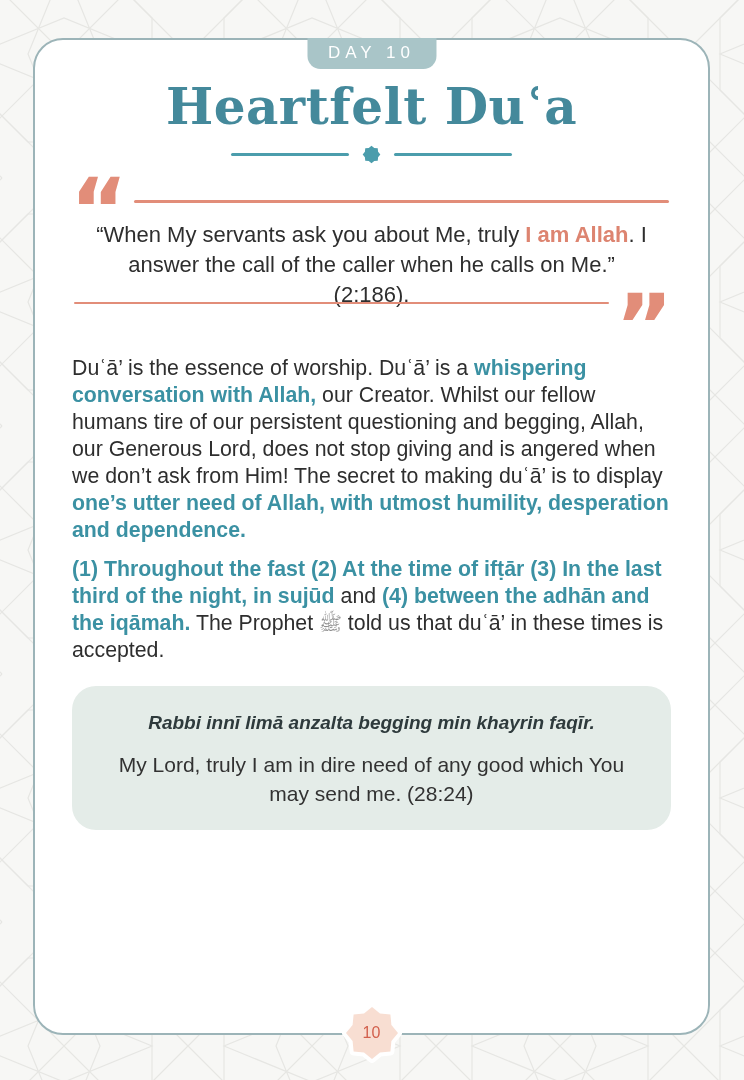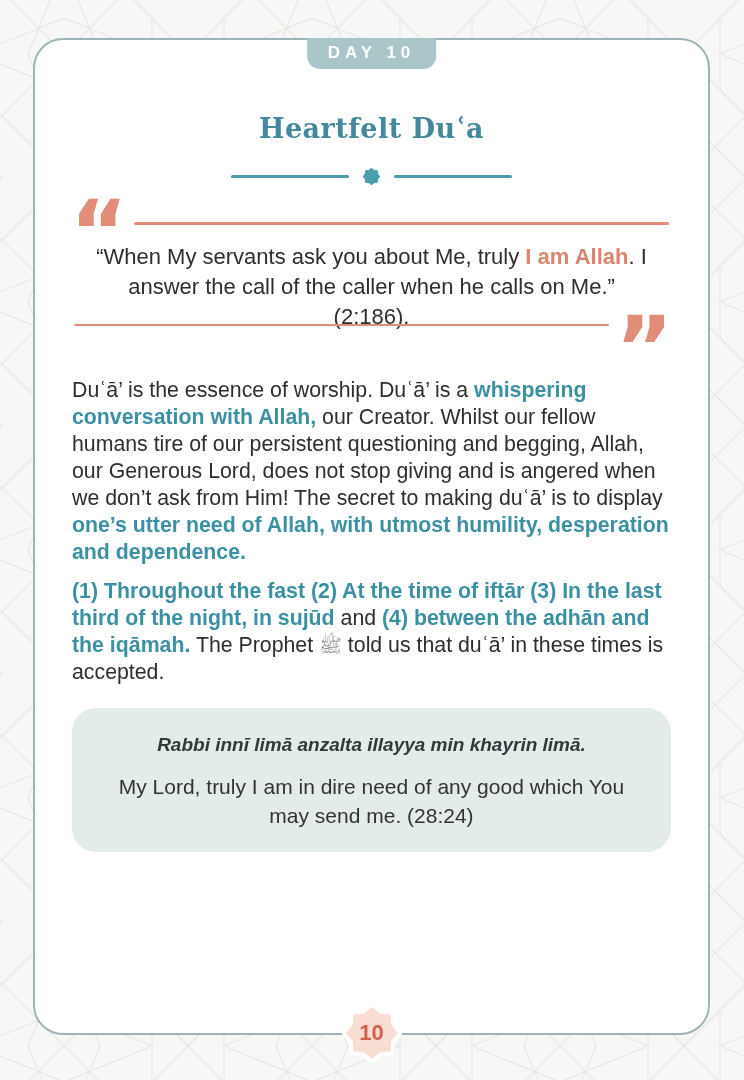--- a/index.html
+++ b/index.html
@@ -38,29 +38,29 @@
   }
   .badge{
     position:absolute;
     top:-2.5px;left:50%;
     transform:translateX(-50%);
     height:31px;line-height:30px;
     padding:0 21px;
     background:var(--badge);
     border-radius:0 0 13px 13px;
     color:#ffffff;
-    font-size:17px;font-weight:700;letter-spacing:5px;
+    font-size:17px;font-weight:400;letter-spacing:5px;
     white-space:nowrap;
   }
   .title{
-    margin-top:66px;
+    margin-top:44px;
     text-align:center;
     font-family:"DejaVu Serif","Liberation Serif",serif;
     font-weight:700;
-    font-size:27px;line-height:46px;
+    font-size:50px;line-height:46px;
     color:var(--teal);
     letter-spacing:0.5px;
   }
   .divider{
     margin-top:15px;
     display:flex;align-items:center;justify-content:center;gap:13px;
   }
   .dline{width:118px;height:3px;border-radius:2px;background:var(--tealBright);}
   .divider-star{display:block;}
 
@@ -121,21 +121,21 @@
   .page-star{
     position:absolute;
     left:50%;bottom:-30px;
     transform:translateX(-50%);
     width:60px;height:60px;
   }
   .page-star svg{display:block;}
   .page-num{
     position:absolute;inset:0;
     display:flex;align-items:center;justify-content:center;
-    font-size:22px;font-weight:700;
+    font-size:16px;font-weight:400;
     color:var(--starText);
     text-align:right;
   }
 </style>
 </head>
 <body>
 
 <svg class="bg-pattern" width="744" height="1080" viewBox="0 0 744 1080" xmlns="http://www.w3.org/2000/svg">
   <defs>
     <g id="motif" stroke="#e6e6e3" fill="none" stroke-width="1.2">
@@ -191,21 +191,21 @@
     <span class="qline bottom"></span>
     <span class="qmark close">”</span>
   </div>
 
   <div class="article" id="article">
       <p class="para"><span class="seg-normal">Duʿā’ is the essence of worship. Duʿā’ is a </span><span class="seg-teal">whispering conversation with Allah,</span><span class="seg-normal"> our Creator. Whilst our fellow humans tire of our persistent questioning and begging, Allah, our Generous Lord, does not stop giving and is angered when we don’t ask from Him! The secret to making duʿā’ is to display </span><span class="seg-teal">one’s utter need of Allah, with utmost humility, desperation and dependence.</span></p>
       <p class="para"><span class="seg-teal">(1) Throughout the fast (2) At the time of ifṭār (3) In the last third of the night, in sujūd</span><span class="seg-normal"> and </span><span class="seg-teal">(4) between the adhān and the iqāmah.</span><span class="seg-normal"> The Prophet </span><span class="seg-honorific">ﷺ</span><span class="seg-normal"> told us that duʿā’ in these times is accepted.</span></p>
     </div>
 
   <div class="dua-box">
-    <p class="translit">Rabbi innī limā anzalta illayya min khayrin limā.</p>
+    <p class="translit">Rabbi innī limā anzalta begging min khayrin faqīr.</p>
     <p class="translation">My Lord, truly I am in dire need of any good which You may send me. (28:24)</p>
   </div>
 
   <div class="page-star">
     <svg width="60" height="60" viewBox="0 0 60 60" xmlns="http://www.w3.org/2000/svg">
       <polygon fill="#ffffff" stroke="#ffffff" stroke-width="8" stroke-linejoin="round" points="30,4 38,10.6 48.4,11.6 49.4,22 56,30 49.4,38 48.4,48.4 38,49.4 30,56 22,49.4 11.6,48.4 10.6,38 4,30 10.6,22 11.6,11.6 22,10.6"></polygon>
       <polygon fill="#f8ded2" points="30,4 38,10.6 48.4,11.6 49.4,22 56,30 49.4,38 48.4,48.4 38,49.4 30,56 22,49.4 11.6,48.4 10.6,38 4,30 10.6,22 11.6,11.6 22,10.6"></polygon>
     </svg>
     <span class="page-num">10</span>
   </div>

